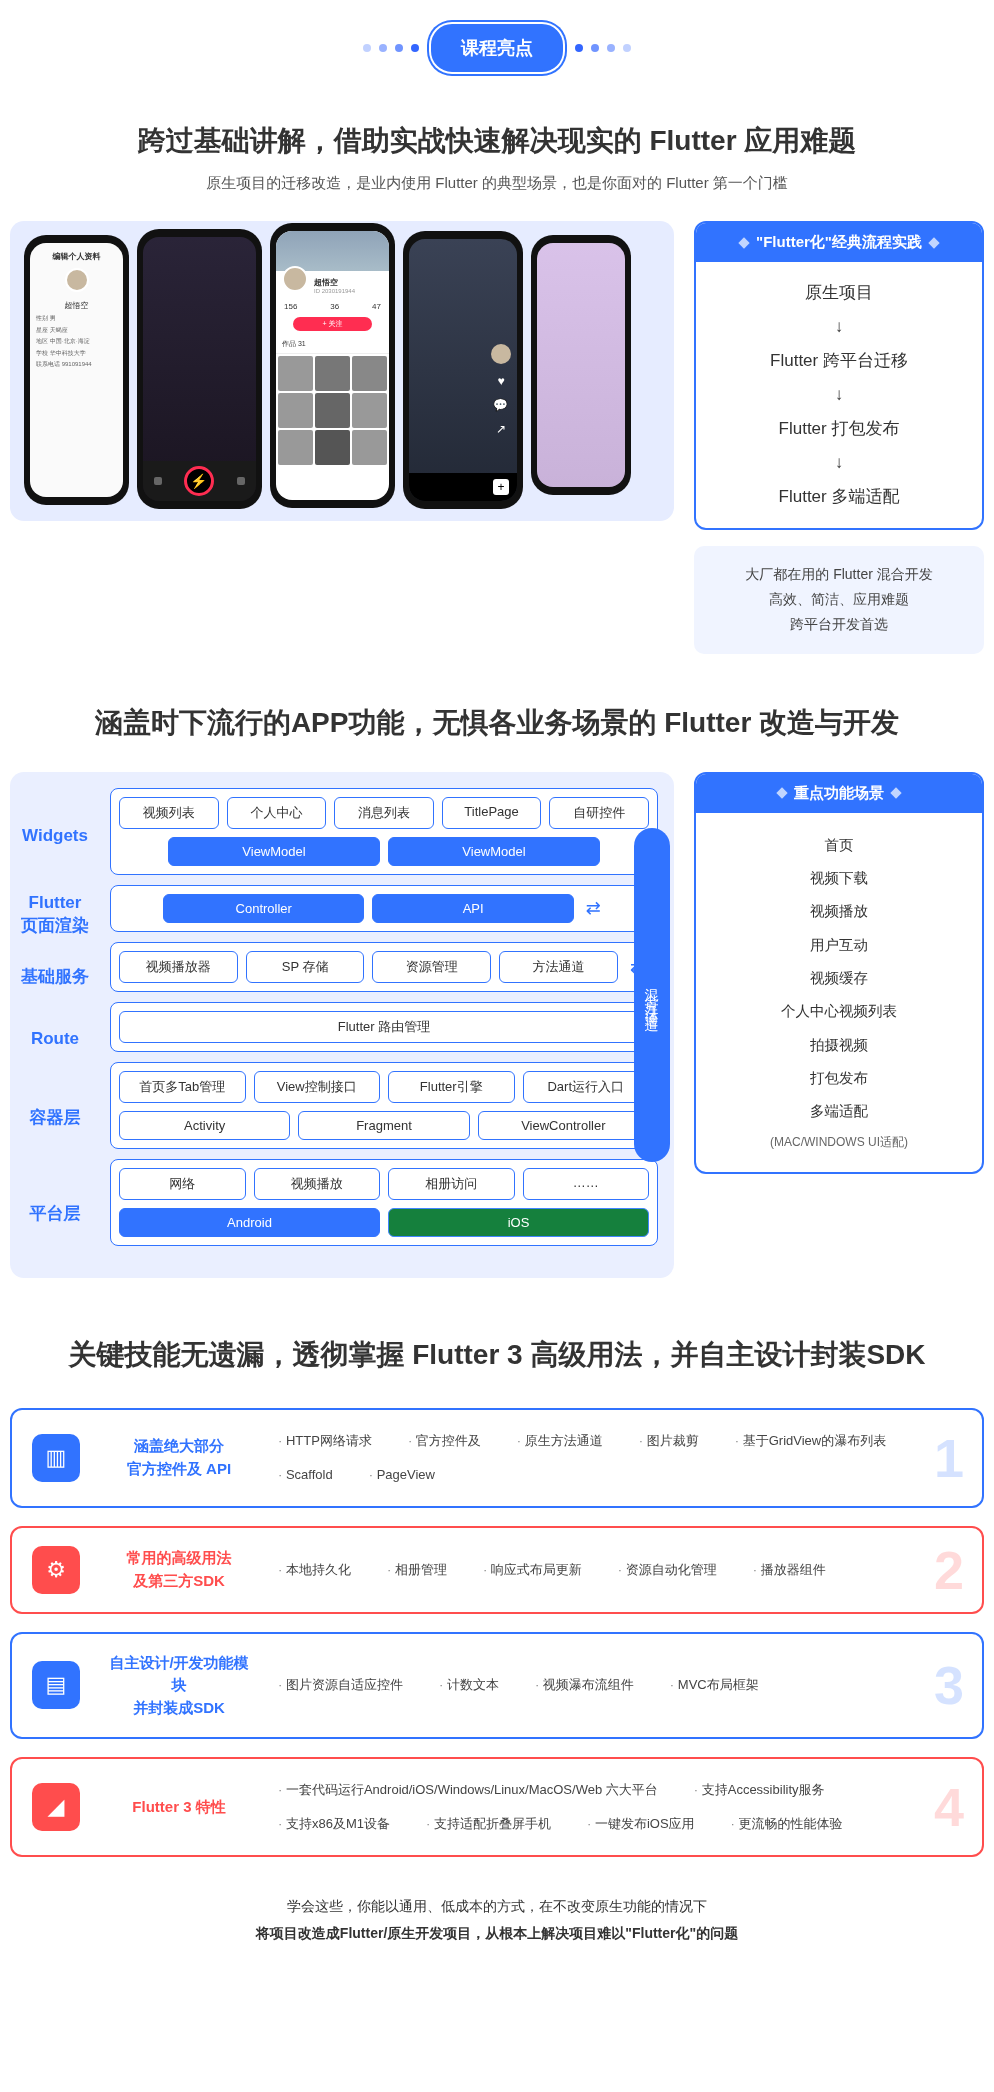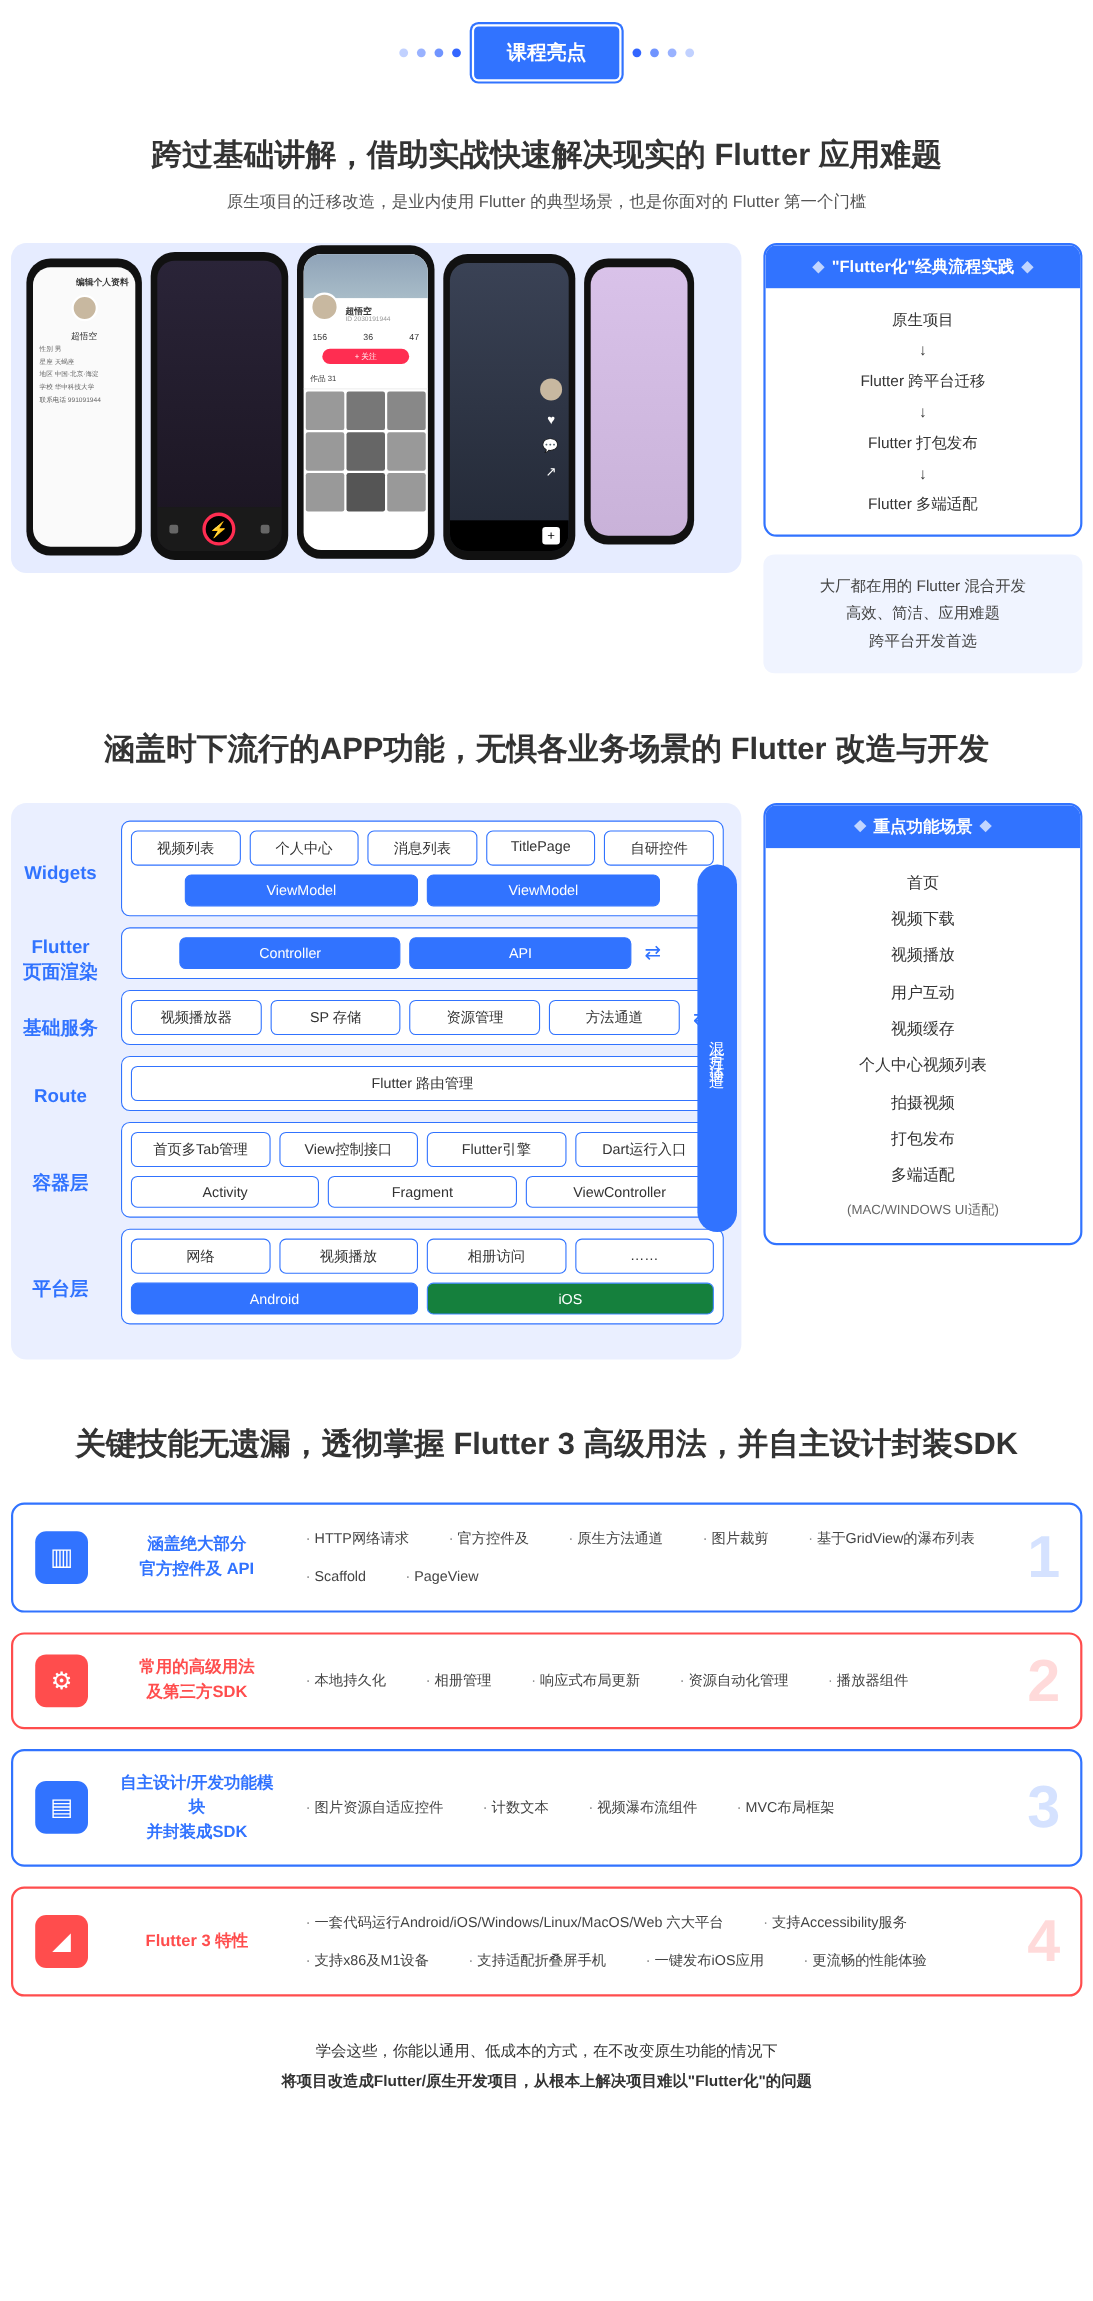--- a/index.html
+++ b/index.html
@@ -4,21 +4,21 @@
 <style>
   * { margin: 0; padding: 0; box-sizing: border-box; }
   body { font-family: -apple-system, "PingFang SC", "Microsoft YaHei", sans-serif; background: #fff; width: 994px; margin: 0 auto; color: #333; }
   
   .section-header { display: flex; align-items: center; justify-content: center; gap: 12px; padding: 24px 0 32px; }
   .dots { display: flex; gap: 8px; }
   .dot { width: 8px; height: 8px; border-radius: 50%; background: #3366ff; }
   .dot.fade1 { opacity: 0.7; }
   .dot.fade2 { opacity: 0.5; }
   .dot.fade3 { opacity: 0.3; }
-  .section-pill { background: #3173ff; color: #fff; padding: 10px 28px; border-radius: 4px; font-size: 18px; font-weight: 700; border: 2px solid #3173ff; box-shadow: 0 0 0 2px #fff, 0 0 0 4px #3173ff; }
+  .section-pill { background: #3173ff; color: #fff; padding: 10px 28px; border-radius: 21px; font-size: 18px; font-weight: 700; border: 2px solid #3173ff; box-shadow: 0 0 0 2px #fff, 0 0 0 4px #3173ff; }
   
   .big-title { font-size: 28px; font-weight: 700; text-align: center; margin: 16px 0 12px; line-height: 1.5; }
   .sub-title { font-size: 15px; color: #555; text-align: center; margin-bottom: 28px; }
   
   
   .sec1-row { display: flex; gap: 20px; padding: 0 10px; }
   .phones-wrap { flex: 1; background: #e6ecff; border-radius: 14px; padding: 14px; position: relative; height: 300px; overflow: hidden; }
   .phone-row { display: flex; gap: 8px; height: 100%; align-items: flex-start; }
   .phone { background: #111; border-radius: 22px; padding: 8px 6px; flex-shrink: 0; position: relative; }
   .phone-screen { background: #fff; border-radius: 16px; width: 100%; height: 100%; overflow: hidden; font-size: 8px; position: relative; }
@@ -36,21 +36,21 @@
   .red-btn { background:#ff2d51; color:#fff; border-radius:10px; width:70%; margin:4px auto; padding:2px 0; text-align:center; font-size:7px; }
   .grid3 { display:grid; grid-template-columns:repeat(3,1fr); gap:2px; padding:2px; }
   .grid3 div { aspect-ratio:1; background:#999; border-radius:2px; }
   .grid3 div:nth-child(2){background:#777;} .grid3 div:nth-child(3){background:#888;} .grid3 div:nth-child(5){background:#666;} .grid3 div:nth-child(8){background:#555;}
   .fab { position:absolute; bottom:14px; right:14px; width:36px; height:36px; border-radius:50%; background:#000; border:3px solid #ff2d51; display:flex; align-items:center; justify-content:center; color:#ff2d51; font-size:14px; }
   
   .sec1-side { width: 290px; display: flex; flex-direction: column; gap: 16px; }
   .card-blue { border: 2px solid #3173ff; border-radius: 12px; padding: 0; overflow: hidden; }
   .card-blue-head { background: #3173ff; color: #fff; padding: 10px; text-align: center; font-size: 15px; font-weight: 600; display:flex; align-items:center; justify-content:center; gap:8px; }
   .diamond { width: 8px; height: 8px; background: #fff; transform: rotate(45deg); opacity: 0.7; }
-  .flow-body { padding: 14px; text-align: center; font-size: 14px; line-height: 2; color: #333; }
+  .flow-body { padding: 14px; text-align: center; font-size: 17px; line-height: 2; color: #333; }
   .card-soft { background: #f0f4ff; border-radius: 10px; padding: 16px; text-align: center; font-size: 14px; line-height: 1.8; color: #444; }
   
   
   .sec2-row { display: flex; gap: 20px; padding: 0 10px; margin-top: 28px; }
   .arch-wrap { flex: 1; background: #eaefff; border-radius: 14px; padding: 16px 16px 16px 0; }
   .arch-grid { display: flex; gap: 10px; position: relative; }
   .arch-labels { width: 90px; display: flex; flex-direction: column; }
   .arch-label { height: 62px; display: flex; align-items: center; justify-content: center; color: #3173ff; font-size: 17px; font-weight: 600; text-align:center; line-height:1.3; }
   .arch-label.tall { height: 96px; }
   .arch-main { flex: 1; display: flex; flex-direction: column; gap: 10px; }
@@ -109,21 +109,21 @@
 </div>
 
 <div class="big-title">跨过基础讲解，借助实战快速解决现实的 Flutter 应用难题</div>
 <div class="sub-title">原生项目的迁移改造，是业内使用 Flutter 的典型场景，也是你面对的 Flutter 第一个门槛</div>
 
 <div class="sec1-row">
   <div class="phones-wrap">
     <div class="phone-row">
       <div class="phone p1">
         <div class="phone-screen">
-          <div style="text-align:right;font-weight:600;color:#333;">编辑个人资料</div>
+          <div style="text-align:center;font-weight:600;color:#333;">编辑个人资料</div>
           <div class="avatar-sm"></div>
           <div style="text-align:center;color:#333;">超悟空</div>
           <div style="font-size:6px;">
             <div>性别 男</div>
               <div>星座 天蝎座</div>
               <div>地区 中国·北京·海淀</div>
               <div>学校 华中科技大学</div>
               <div>联系电话 991091944</div>
           </div>
         </div>

